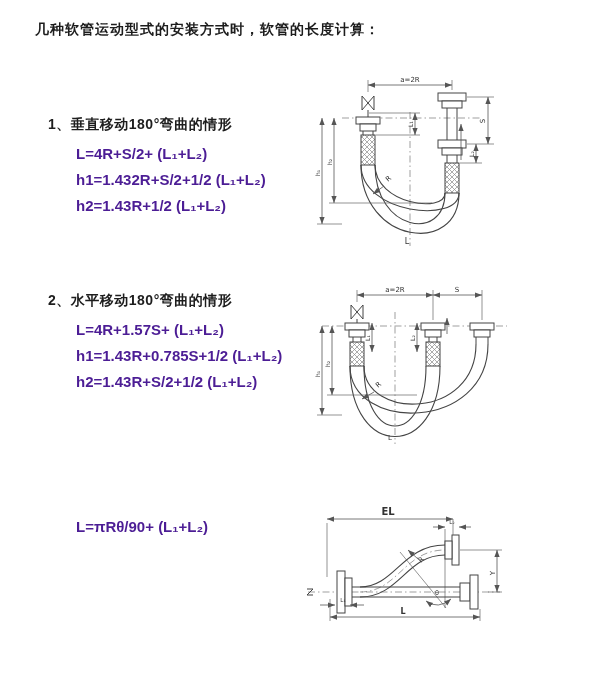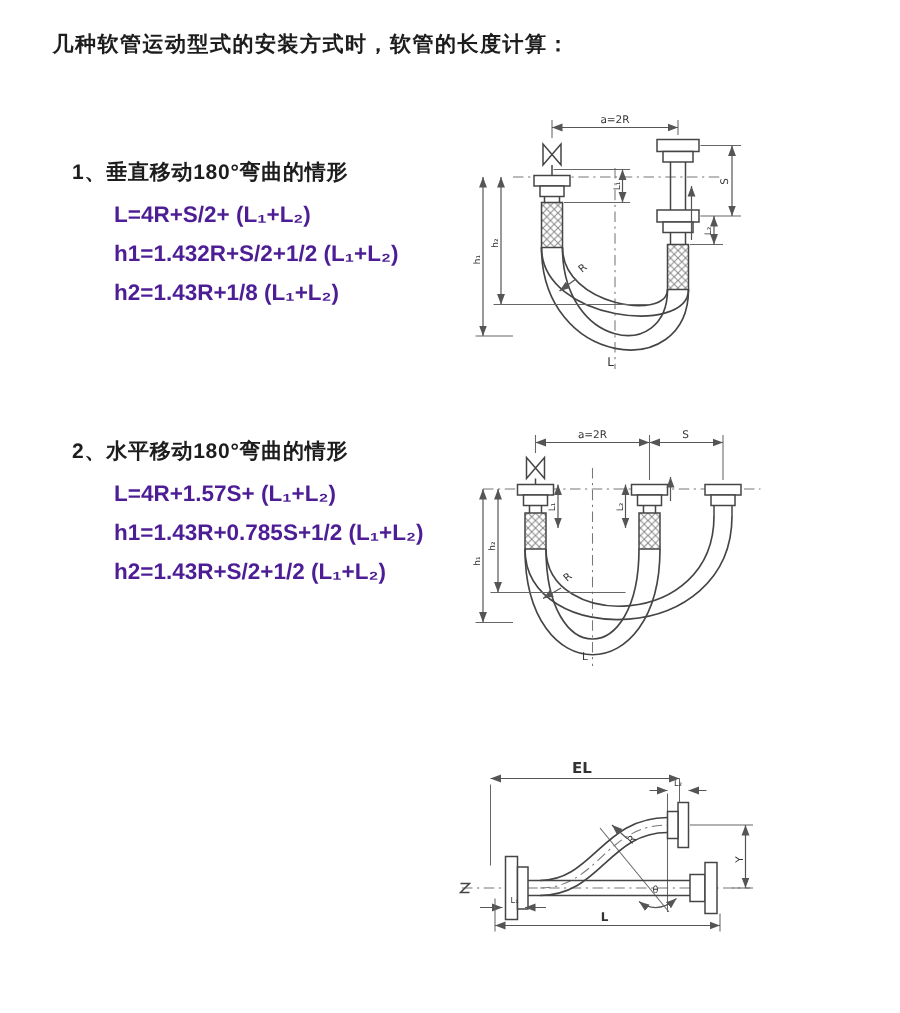--- a/index.html
+++ b/index.html
@@ -32,26 +32,26 @@
     <defs>
       <marker id="arr" viewBox="0 0 8 8" refX="8" refY="4" markerWidth="7" markerHeight="7" markerUnits="userSpaceOnUse" orient="auto-start-reverse">
         <path d="M0,1 L8,4 L0,7 Z" fill="#555"></path>
       </marker>
       <pattern id="braid" width="5" height="5" patternUnits="userSpaceOnUse">
         <path d="M0,5 L5,0 M0,0 L5,5" stroke="#8a8a8a" stroke-width="0.7"></path>
       </pattern>
     </defs>
   </svg>
 
-  <div class="section" style="top:106px">
+  <div class="section" style="top:116px">
     <div class="heading">1、垂直移动180°弯曲的情形</div>
     <div class="formulas">
       <div class="formula">L=4R+S/2+ (L₁+L₂)</div>
       <div class="formula">h1=1.432R+S/2+1/2 (L₁+L₂)</div>
-      <div class="formula">h2=1.43R+1/8 (L₁+L₂)</div>
+      <div class="formula">h2=1.43R+1/2 (L₁+L₂)</div>
     </div>
   </div>
 
   <svg class="diag" style="left:312px;top:72px" width="250" height="182" viewBox="0 0 250 182">
 
     <g>
       <path class="cl" d="M98,40 V174"></path>
       <path class="cl" d="M30,46 H168"></path>
     </g>
 
@@ -188,20 +188,21 @@
     </g>
     <g>
       <line class="dim" x1="62" y1="110" x2="50" y2="117" marker-end="url(#arr)"></line>
       <text x="66" y="106" font-size="7" transform="rotate(-40 66 106)">R</text>
     </g>
     <text x="78" y="158" font-size="7" text-anchor="middle">L</text>
   </svg>
 
   <div class="section" style="top:519px">
     <div class="formulas">
+      <div class="formula">L=πRθ/90+ (L₁+L₂)</div>
     </div>
   </div>
 
   <svg class="diag" style="left:300px;top:497px" width="230" height="150" viewBox="0 0 230 150">
     <g>
       <path class="cl" d="M8,95 H200"></path>
       <path class="cl" d="M60,95 C98,95 104,53 145,53"></path>
     </g>
     <g>
       <path class="thin" d="M100,55 L146,111"></path>

